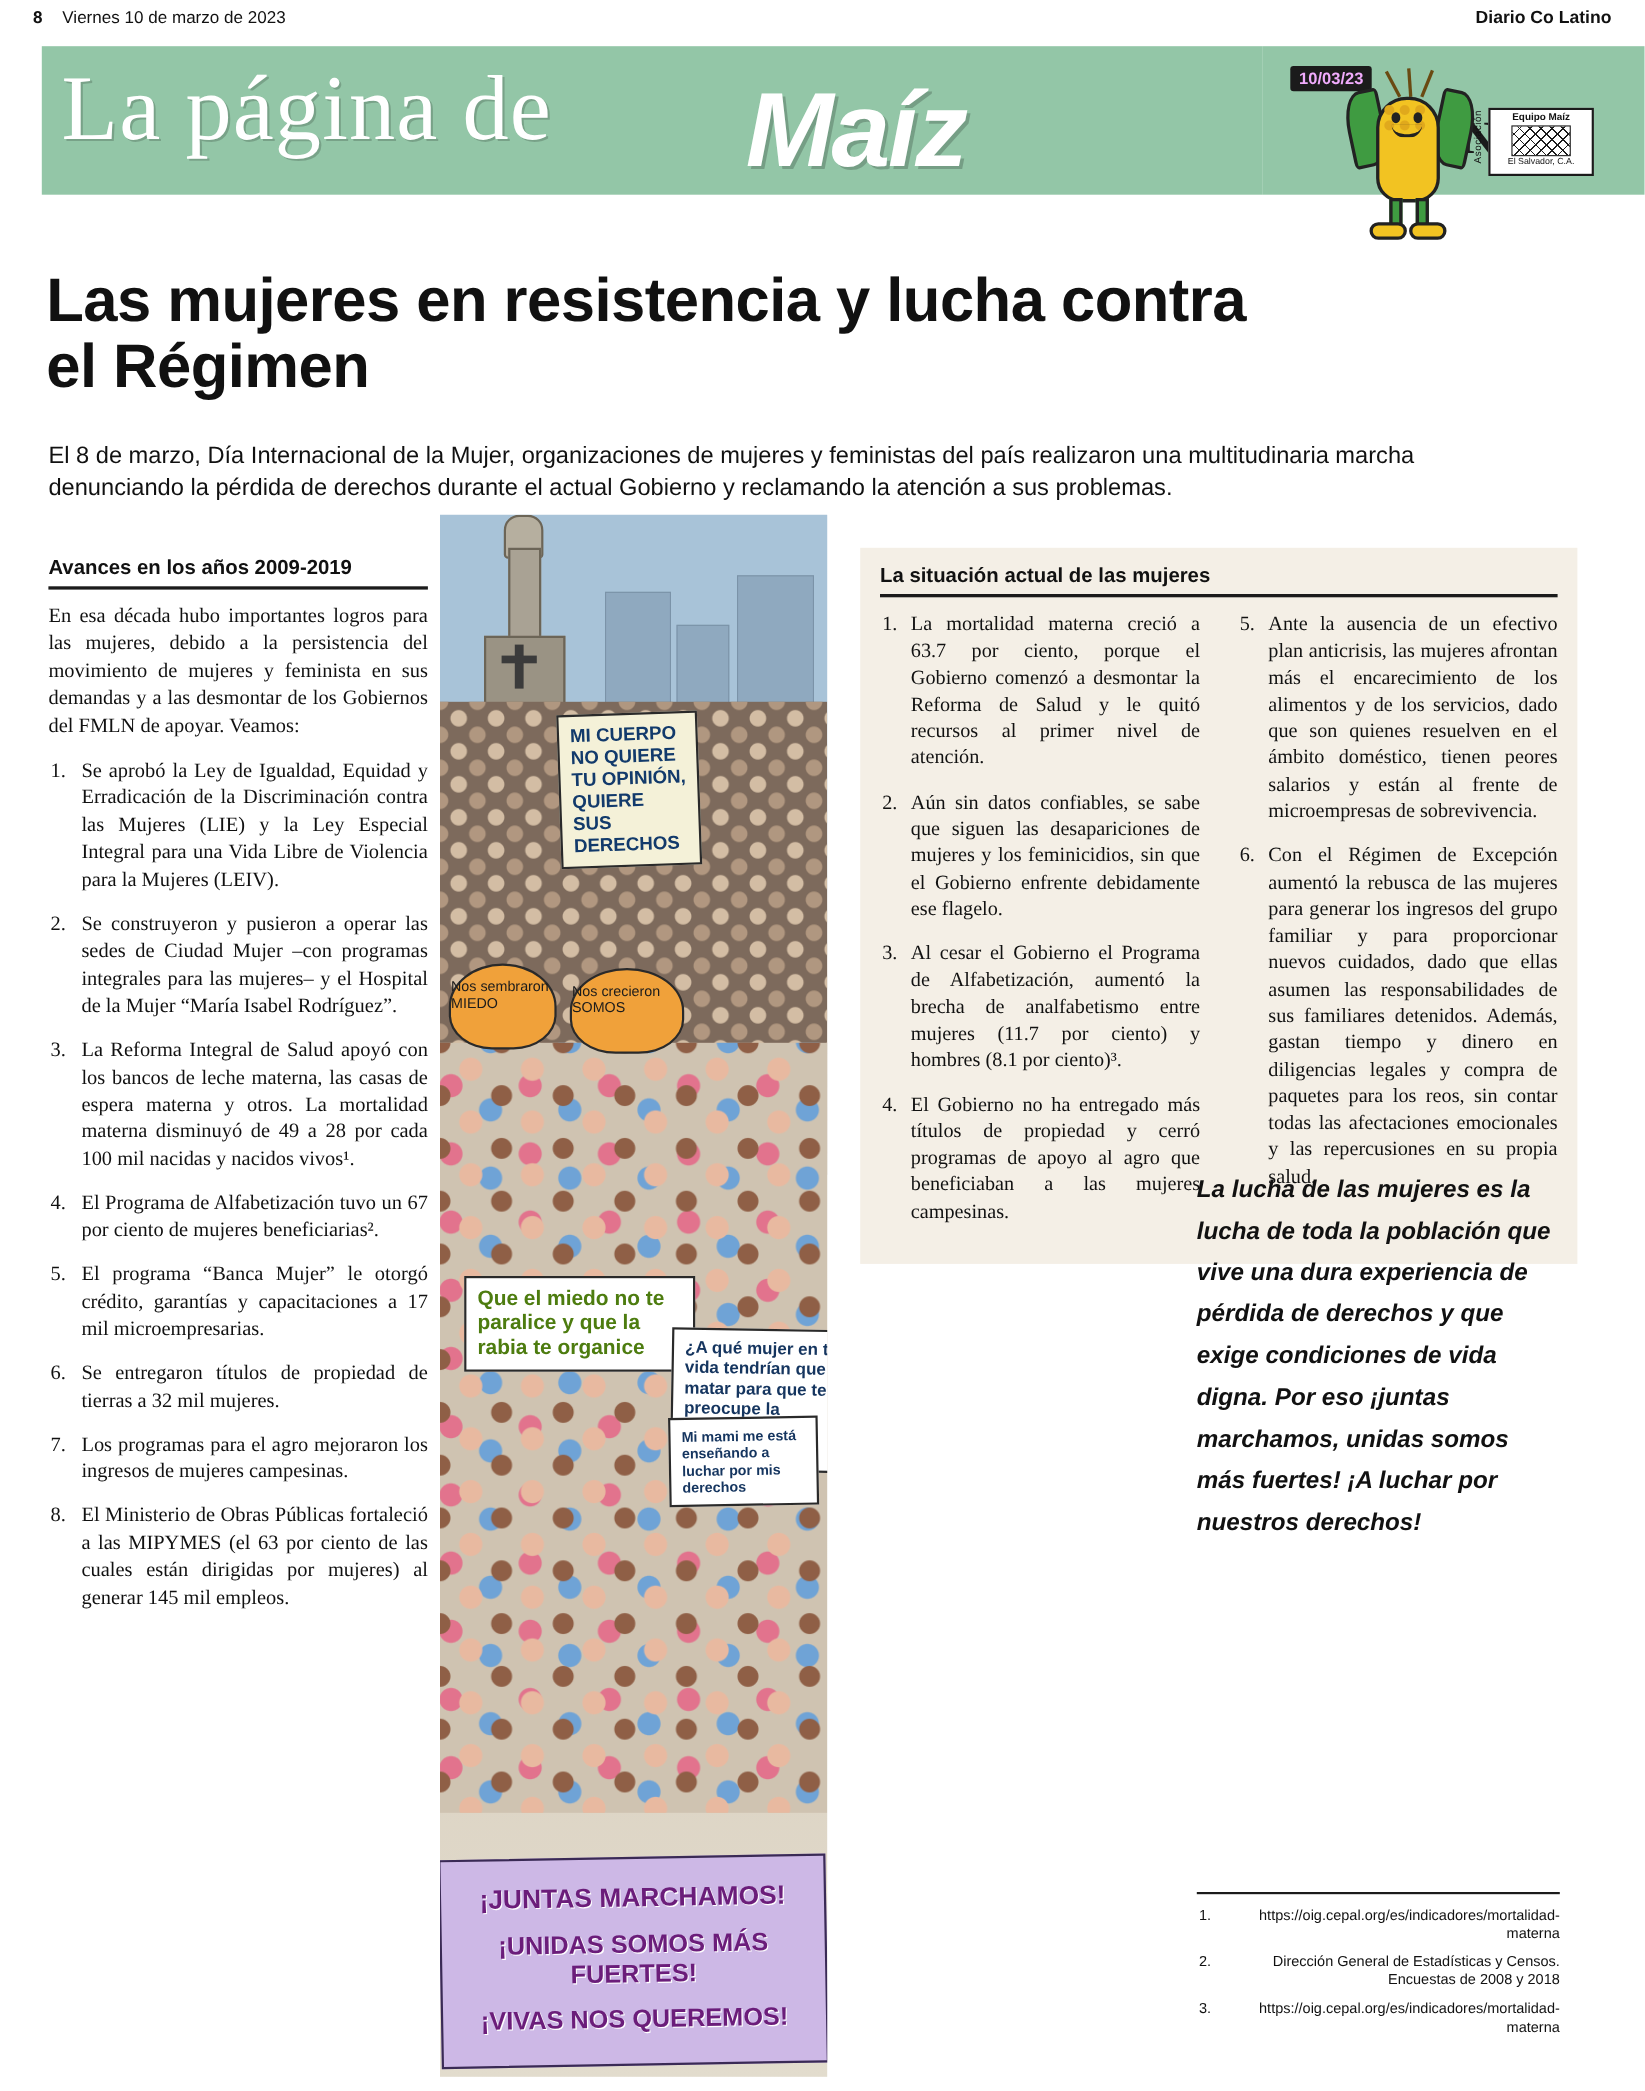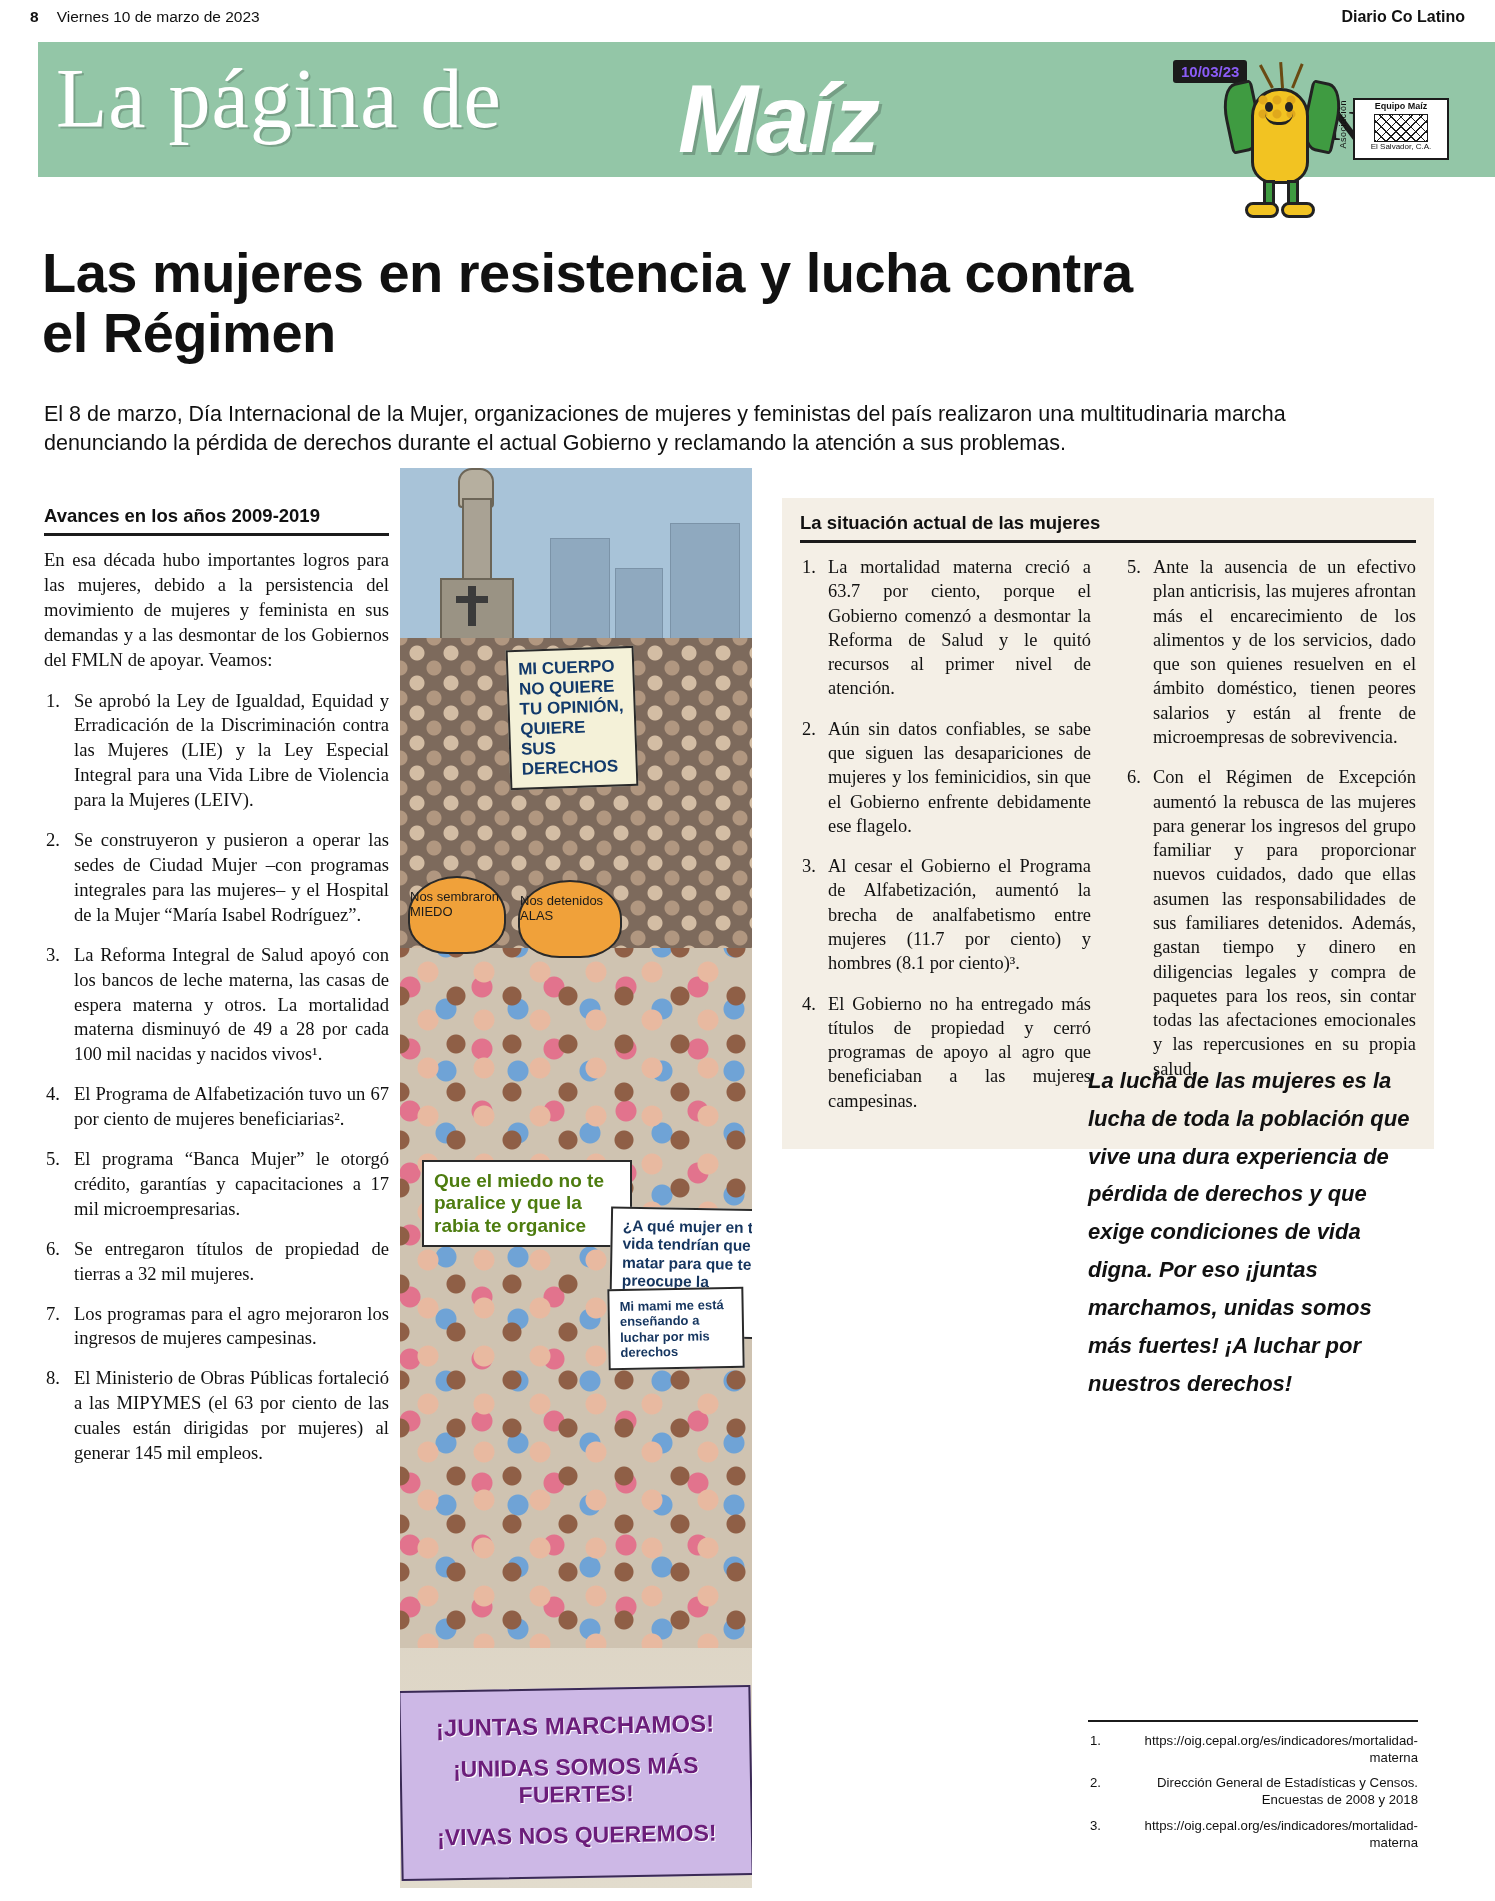--- a/index.html
+++ b/index.html
@@ -63,21 +63,21 @@
     font-style: italic;
     font-size: 96px;
     color: #ffffff;
     letter-spacing: -2px;
     text-shadow: 3px 3px 0 rgba(0,0,0,0.20);
   }
   .mast-date {
     position: absolute;
     top: 18px; left: 1135px;
     background: #1b1b1b;
-    color: #8b5cf6;
+    color: #f0abfc;
     font-size: 15px;
     font-weight: bold;
     padding: 3px 8px;
     border-radius: 3px;
   }
   .mast-number {
     position: absolute;
     top: 60px; right: 8px;
     font-size: 42px;
     font-weight: bold;
@@ -484,21 +484,21 @@
   <div class="monument-base"></div>
   <div class="cross"></div>
 
   <div class="crowd" style="top:170px; height:430px;">
     <div class="crowd-dots"></div>
   </div>
   <div class="crowd2" style="top:480px; height:700px;"></div>
 
   <div class="sign s1">MI CUERPO NO QUIERE TU OPINIÓN, QUIERE SUS DERECHOS</div>
   <div class="butterfly b1">Nos sembraron MIEDO</div>
-  <div class="butterfly b2">Nos detenidos ALAS</div>
+  <div class="butterfly b2">Nos crecieron SOMOS</div>
   <div class="sign s2">Que el miedo no te paralice y que la rabia te organice</div>
   <div class="sign s3">¿A qué mujer en tu vida tendrían que matar para que te preocupe la violencia de género?</div>
   <div class="sign s4">Mi mami me está enseñando a luchar por mis derechos</div>
 
   <div class="banner">
     <div class="l1">¡JUNTAS MARCHAMOS!</div>
     <div class="l2">¡UNIDAS SOMOS MÁS FUERTES!</div>
     <div class="l3">¡VIVAS NOS QUEREMOS!</div>
   </div>
 </div>

